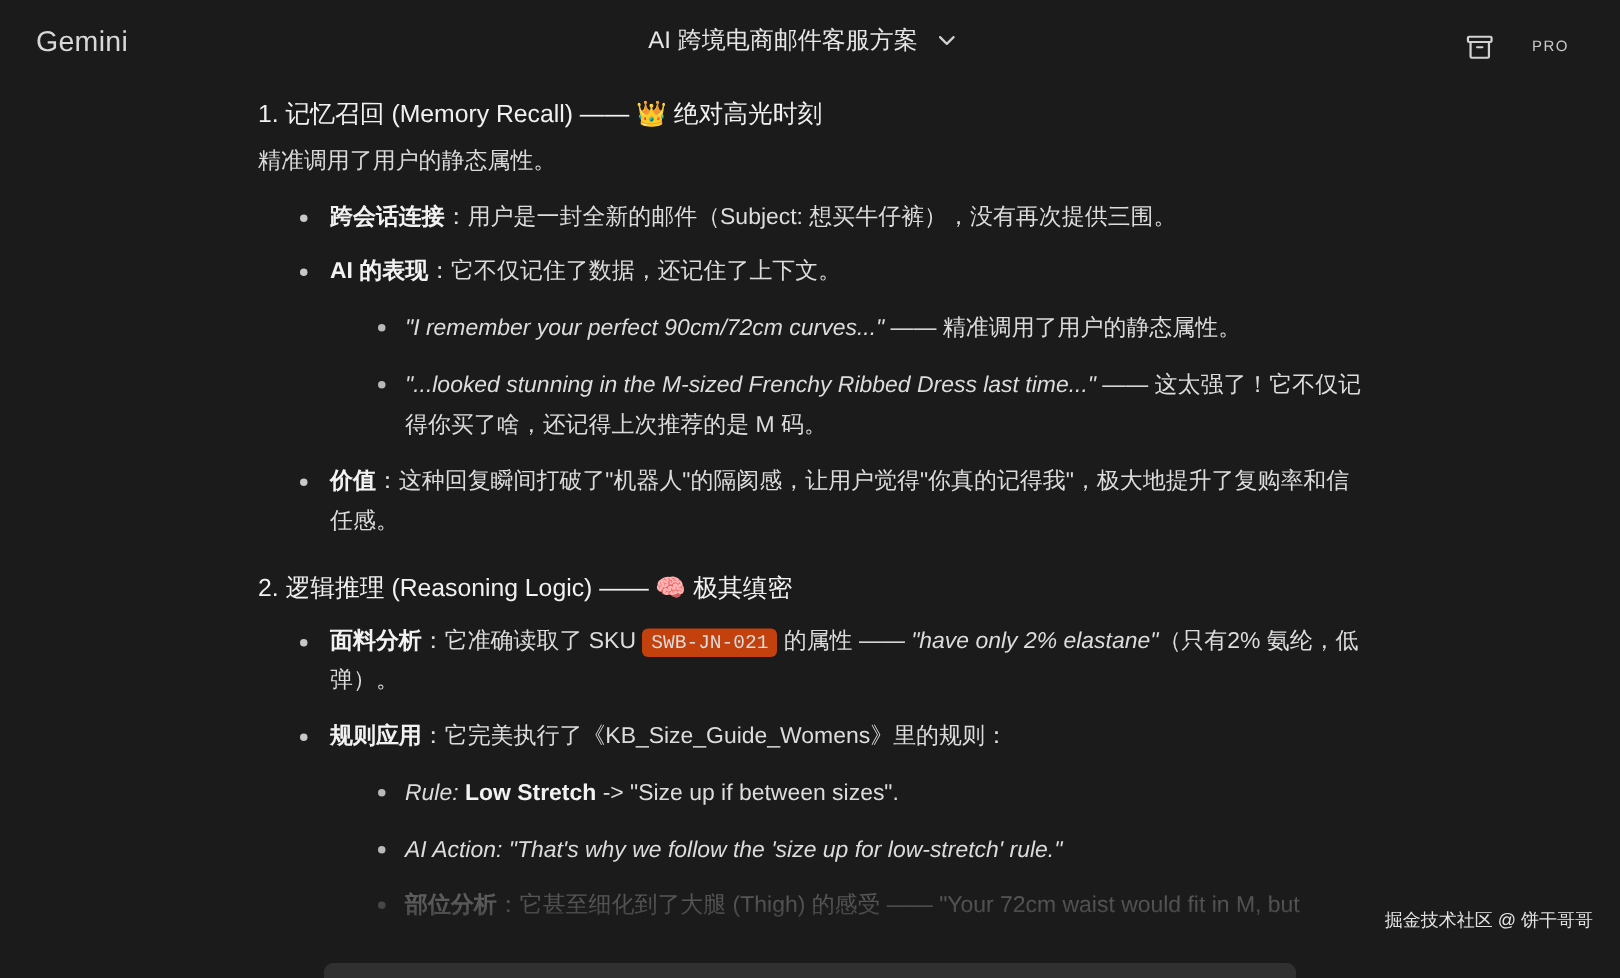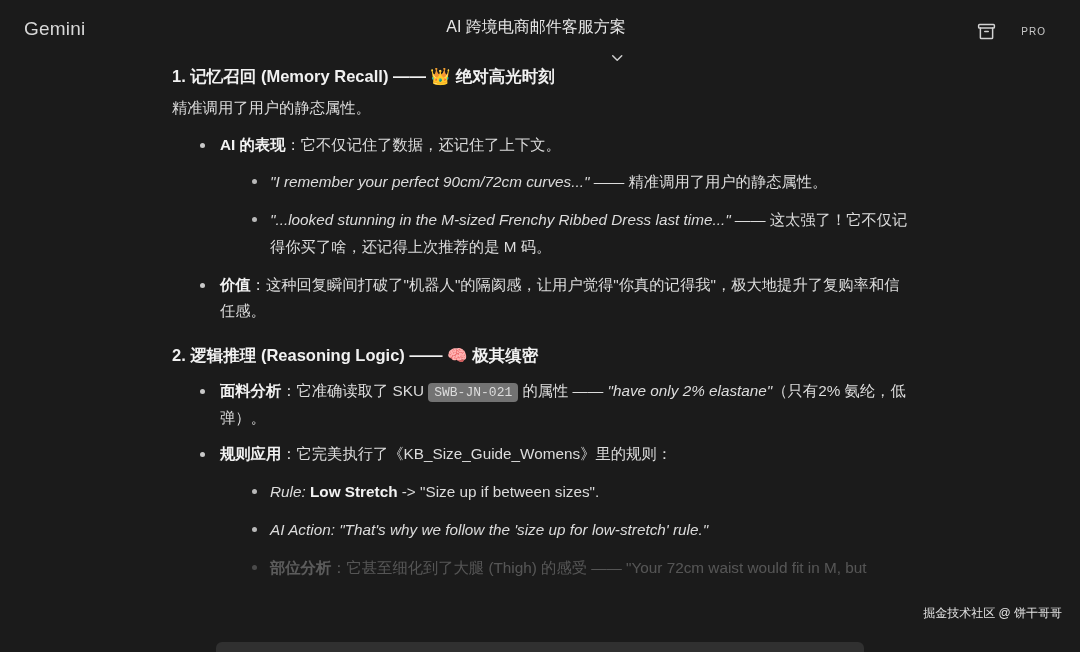--- a/index.html
+++ b/index.html
@@ -25,23 +25,22 @@
     background: #1b1b1b;
     z-index: 20;
   }
   .brand {
     position: absolute; left: 24px; top: 18px;
     font-size: 19px; color: #d8d8d8; letter-spacing: .2px;
   }
   .title-wrap {
     position: absolute; left: 50%; top: 17px;
     transform: translateX(-50%);
-    display: flex; align-items: flex-end; gap: 10px;
+    display: flex; align-items: flex-start; gap: 10px;
     white-space: nowrap;
-    flex-direction: column;
   }
   .title-text {
     font-size: 16px; color: #e6e6e6;
   }
   .chev {
     width: 18px; height: 18px;
     display: inline-block; position: relative; top: 1px;
   }
   .chev svg { display: block; }
   .topright {
@@ -68,21 +67,21 @@
   .doc {
     margin: 0 auto;
     width: 744px;
     padding-left: 4px;
     font-size: 15.3px;
     line-height: 1.75;
     color: #e3e3e3;
   }
   h3.sec {
     font-size: 16.5px;
-    font-weight: bold;
+    font-weight: normal;
     color: #f1f1f1;
     margin: 18px 0 6px 0;
     line-height: 1.5;
   }
   p.para {
     margin: 6px 0 10px 0;
     color: #dadada;
   }
   ul.l1 {
     list-style: none;
@@ -120,21 +119,21 @@
     left: 0; top: 10px;
     width: 5px; height: 5px;
     border-radius: 50%;
     background: #b9b9b9;
   }
   b, .b { font-weight: bold; color: #f2f2f2; }
   i, .i { font-style: italic; }
   code.sku {
     font-family: "Liberation Mono", monospace;
     font-size: 13px;
-    background: #737373;
+    background: #c2410c;
     color: #dcdcdc;
     padding: 2px 6px;
     border-radius: 4px;
   }
   .fade-row {
     opacity: .30;
   }
   
   .fade {
     position: absolute;
@@ -194,20 +193,23 @@
   </div>
 
   <div class="content">
     <div class="doc">
 
       <h3 class="sec">1. 记忆召回 (Memory Recall) —— 👑 绝对高光时刻</h3>
       <p class="para">精准调用了用户的静态属性。</p>
 
       <ul class="l1">
         <li>
+          <span class="b">跨会话连接</span><span>：用户是一封全新的邮件（Subject: 想买牛仔裤），没有再次提供三围。</span>
+        </li>
+        <li>
           <span class="b">AI 的表现</span><span>：它不仅记住了数据，还记住了上下文。</span>
 
           <ul class="l2">
             <li>
               <span class="i">"I remember your perfect 90cm/72cm curves..."</span><span> —— 精准调用了用户的静态属性。</span>
             </li>
             <li>
               <span class="i">"...looked stunning in the M-sized Frenchy Ribbed Dress last time..."</span><span> —— 这太强了！它不仅记得你买了啥，还记得上次推荐的是 M 码。</span>
             </li>
           </ul>

